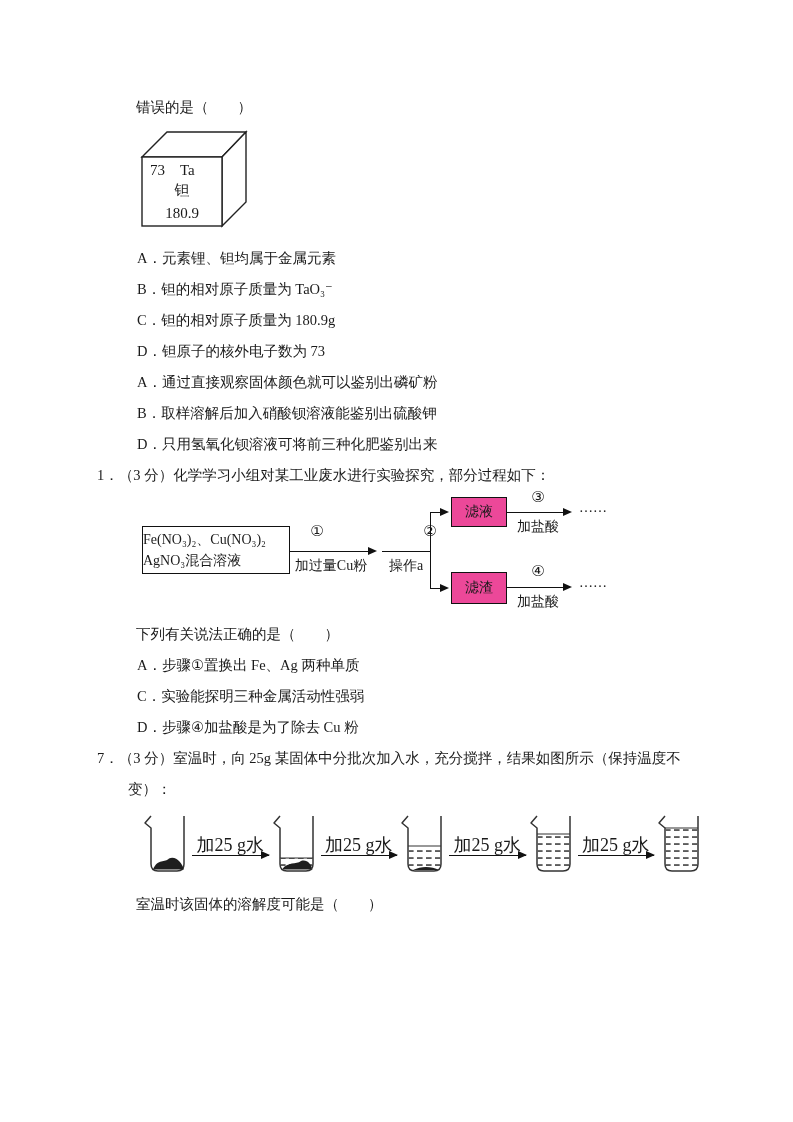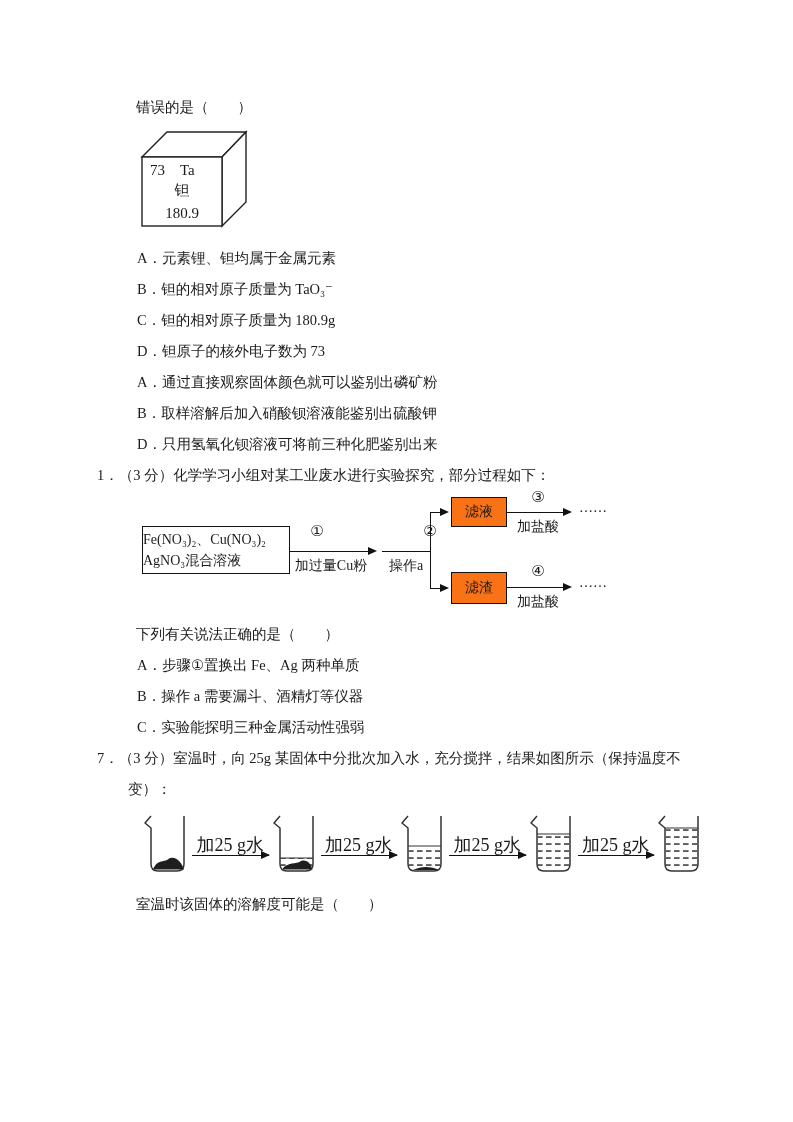--- a/index.html
+++ b/index.html
@@ -27,21 +27,21 @@
   .cube-row3{text-align:center;}
 
   
   .flow{position:relative;height:120px;margin:4px 0 0 45px;width:530px;font-size:14px;}
   .fd{position:absolute;}
   .mixbox{left:0;top:31px;width:148px;border:1.5px solid #111;padding:2px 0;
           line-height:21px;box-sizing:border-box;font-size:14px;}
   .shaft{height:0;border-top:1.5px solid #111;}
   .vline{width:0;border-left:1.5px solid #111;}
   .ah{width:0;height:0;border-left:9px solid #111;border-top:4.5px solid transparent;border-bottom:4.5px solid transparent;}
-  .smallbox{width:56px;border:1.5px solid #111;text-align:center;box-sizing:border-box;background:#f97316;}
+  .smallbox{width:56px;border:1.5px solid #111;text-align:center;box-sizing:border-box;background:#ec4899;}
   .circnum{text-align:center;font-size:15px;line-height:20px;}
   .flowlbl{text-align:center;line-height:22px;}
 
   
   .beaker-row{display:flex;align-items:flex-end;margin:6px 0 0 44px;height:64px;}
   .beaker{flex:0 0 auto;}
   .wtr-arrow{display:flex;flex-direction:column;align-items:center;justify-content:flex-end;
              width:84px;margin:0 1px 19px 1px;}
   .wtr-label{font-size:18px;line-height:17px;margin-bottom:1px;white-space:nowrap;}
   .wtr-shaft{position:relative;width:100%;height:0;border-top:1.6px solid #111;}
@@ -125,22 +125,22 @@
 
       <div class="fd circnum" style="left:370px;top:66px;width:52px;">④</div>
       <div class="fd shaft" style="left:365px;top:92px;width:58px;"></div>
       <div class="fd ah" style="left:421px;top:87.5px;"></div>
       <div class="fd flowlbl" style="left:365px;top:96px;width:62px;">加盐酸</div>
       <div class="fd" style="left:437px;top:80px;">……</div>
     </div>
 
     <p class="line tail-prompt" style="margin-top:4px">下列有关说法正确的是（　　）</p>
     <p class="opt">A．步骤①置换出 Fe、Ag 两种单质</p>
-    <p class="opt">B．操作 a 需要漏斗、酒精灯等仪器</p>
     <p class="opt">C．实验能探明三种金属活动性强弱</p>
+    <p class="opt">D．步骤④加盐酸是为了除去 Cu 粉</p>
 
     <p class="stem">7．（3 分）室温时，向 25g 某固体中分批次加入水，充分搅拌，结果如图所示（保持温度不变）：</p>
 
     <div class="beaker-row">
 
       <svg class="beaker" width="50" height="62" viewBox="0 0 50 62">
         <path d="M10,3 L4,10 L10,15 L10,51 Q10,58 17,58 L36,58 Q43,58 43,51 L43,3" fill="none" stroke="#333" stroke-width="1.5" stroke-linejoin="round"></path>
         <path d="M12,56.5 C17,45 24,50 28,45.5 C35,42.5 41,50 43,56.5 Z" fill="#1e1e1e"></path>
       </svg>
 

